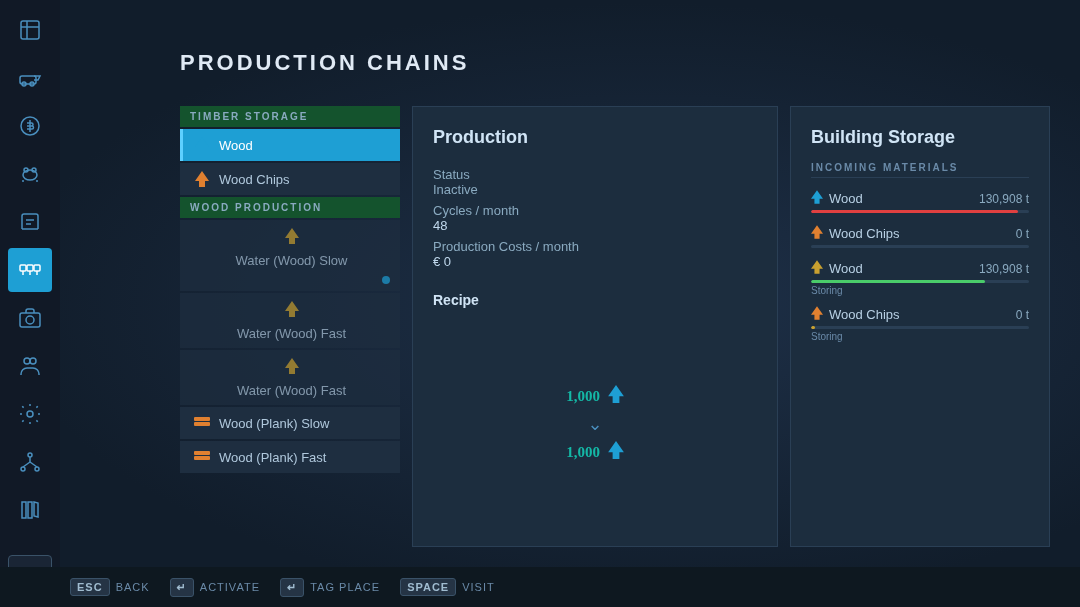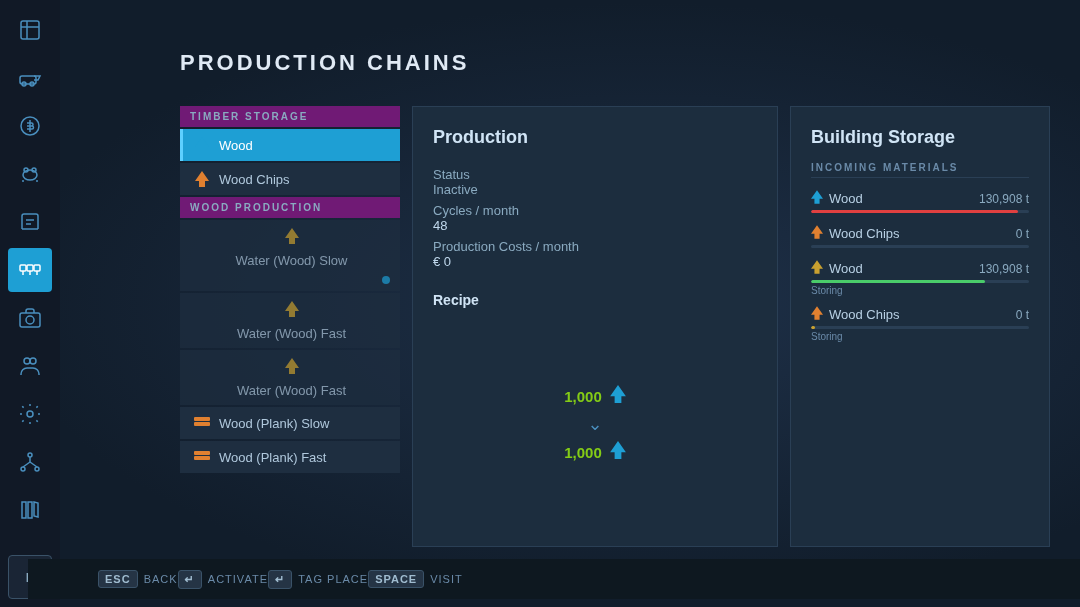--- a/index.html
+++ b/index.html
@@ -100,21 +100,21 @@
     
     .chain-list {
       width: 220px;
       flex-shrink: 0;
       display: flex;
       flex-direction: column;
       gap: 2px;
     }
 
     .chain-section-header {
-      background: #701a75;
+      background: #14532d;
       color: #8aaac0;
       font-size: 10px;
       font-weight: 700;
       letter-spacing: 2px;
       padding: 5px 10px;
       text-transform: uppercase;
     }
 
     .chain-item {
       display: flex;
@@ -210,21 +210,22 @@
       flex: 1;
       justify-content: center;
     }
 
     .recipe-item {
       display: flex;
       align-items: center;
       gap: 8px;
       font-size: 15px;
       font-weight: 600;
-      color: #84cc16;
+      color: #14b8a6;
+      font-family: Liberation Serif, serif;
     }
 
     .arrow-down {
       color: #4a8fbe;
       font-size: 18px;
     }
 
     
     .storage-panel {
       width: 260px;
@@ -299,28 +300,28 @@
     .storage-sub-label {
       font-size: 10px;
       color: #6a8aa8;
     }
 
     
     .bottom-bar {
       position: absolute;
       left: 0;
       right: 0;
-      bottom: 8px;
+      bottom: 0;
       height: 40px;
       background: #0e1820;
       display: flex;
       align-items: center;
       padding: 0 70px;
+      gap: 20px;
       z-index: 10;
-      margin-left: 28px;
     }
 
     .key-binding {
       display: flex;
       align-items: center;
       gap: 6px;
     }
 
     .key-box {
       background: #253445;

